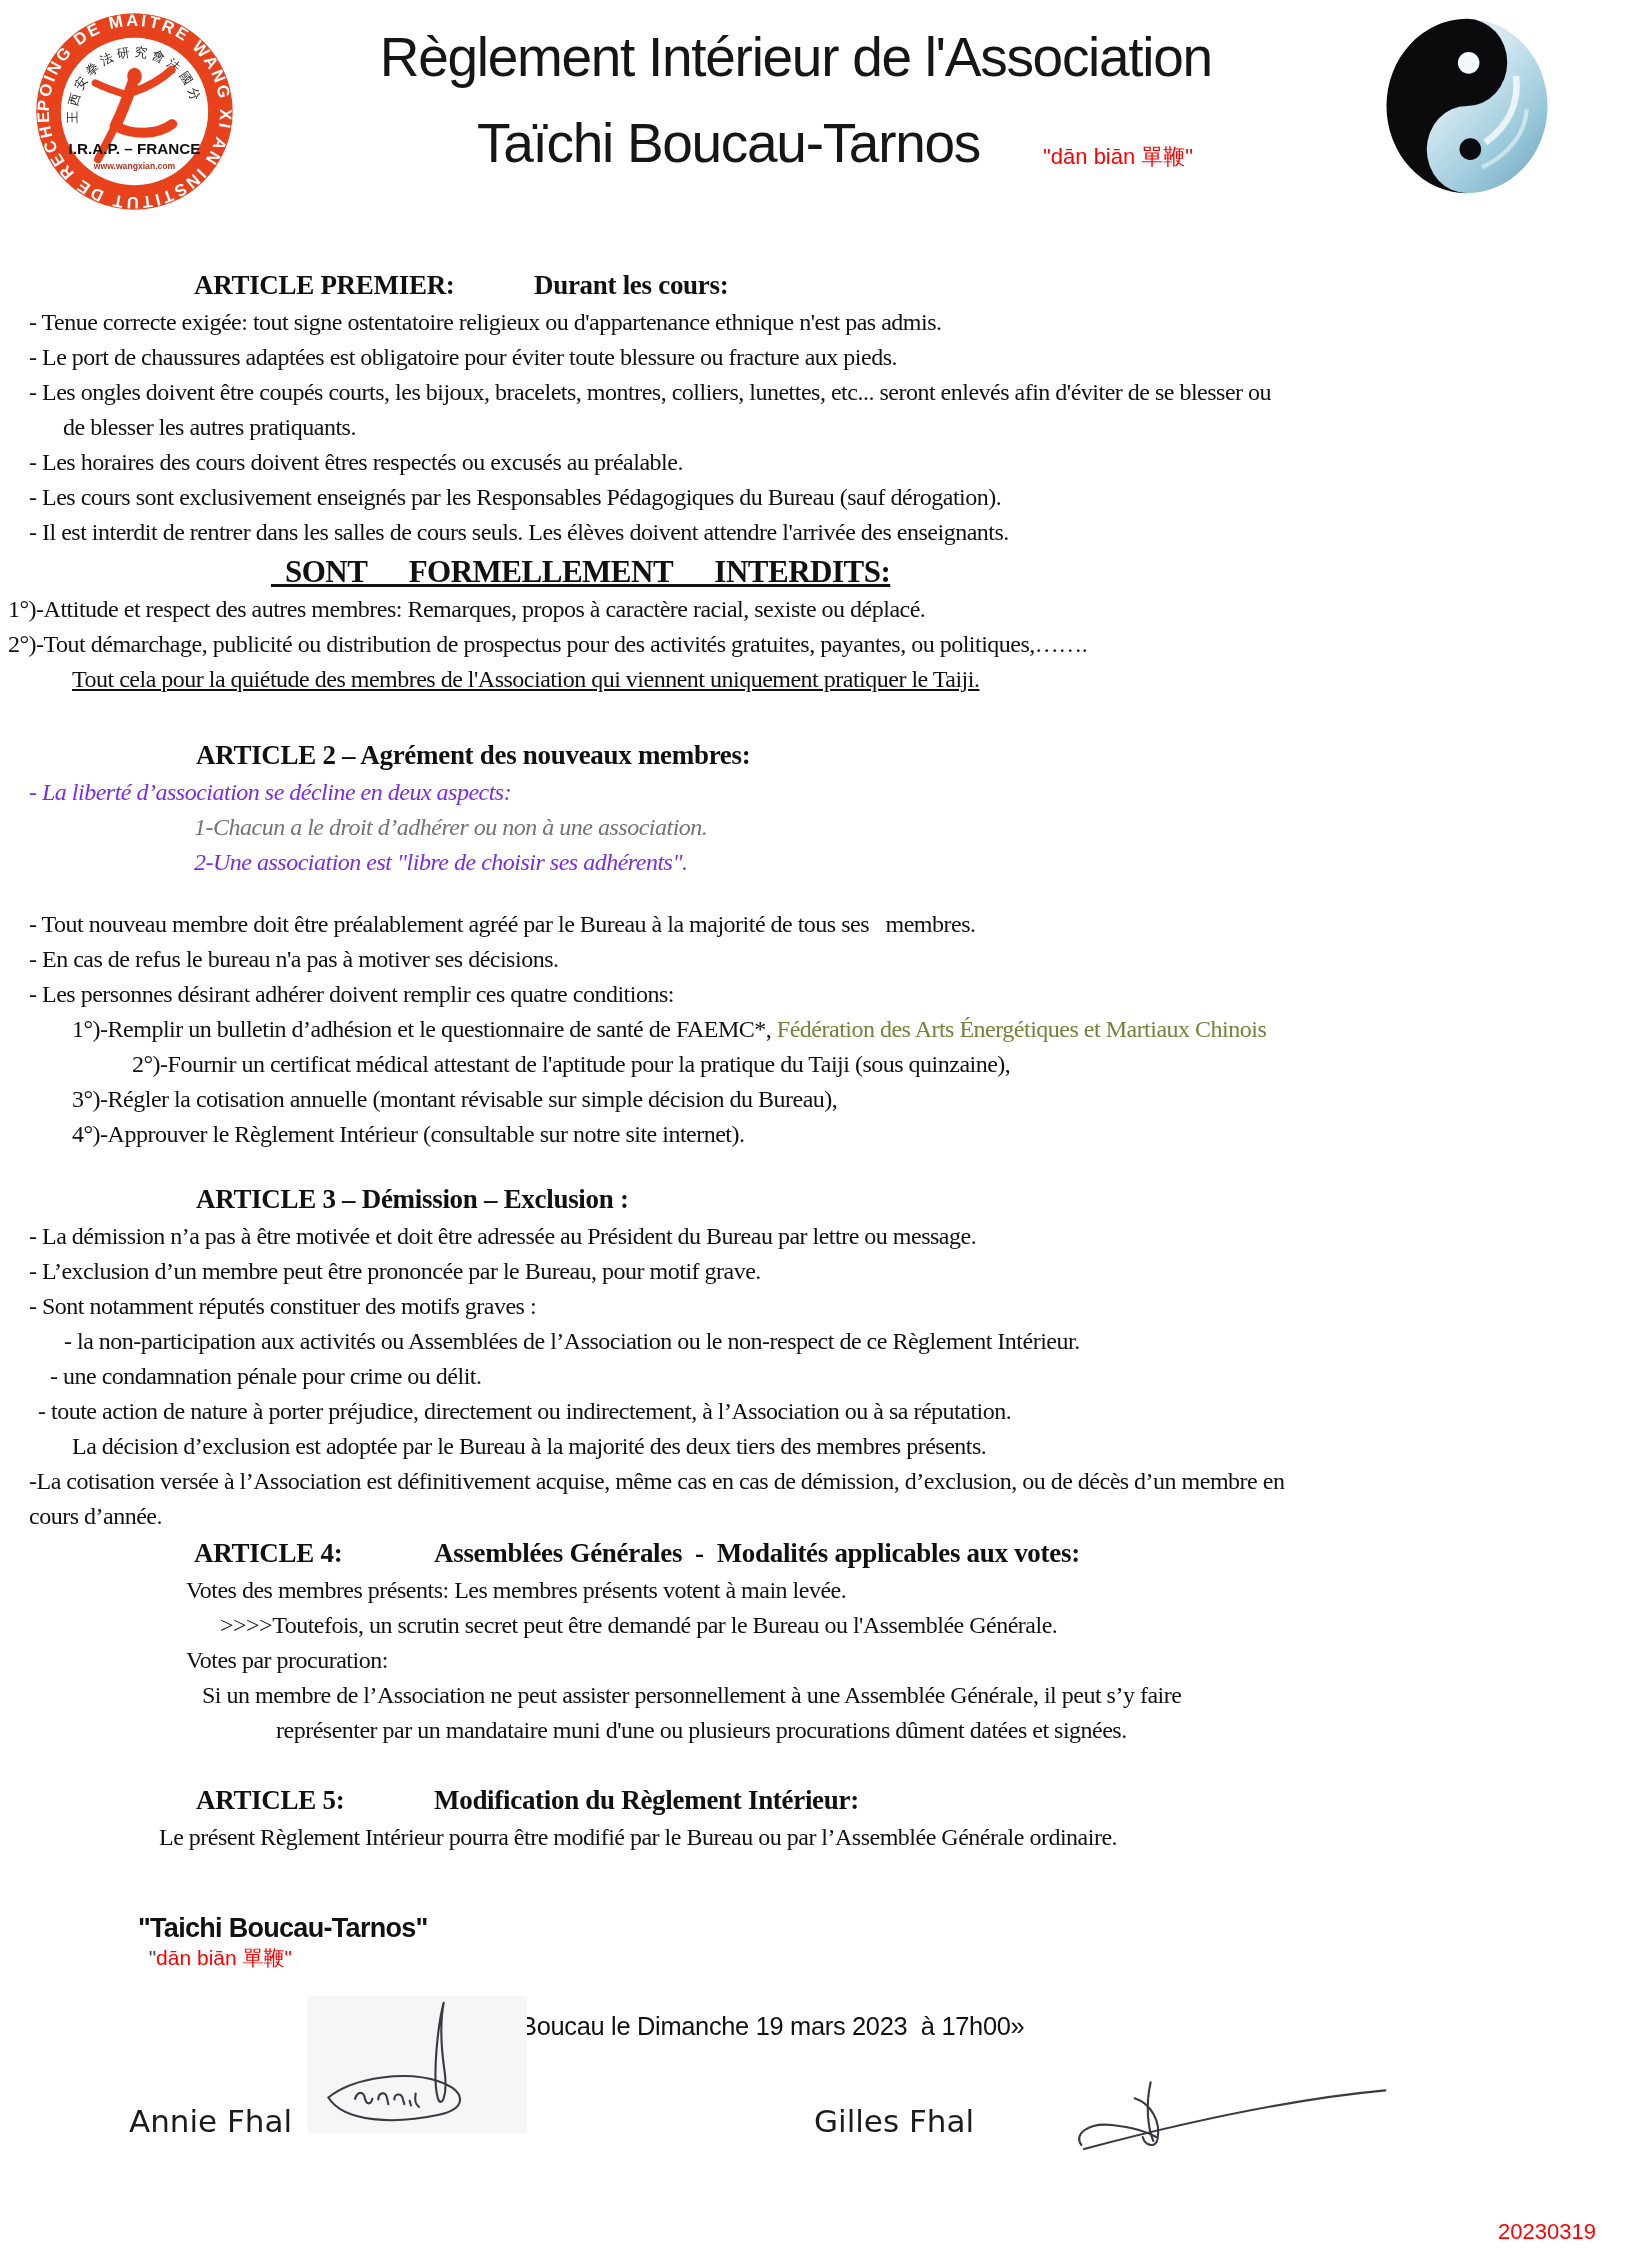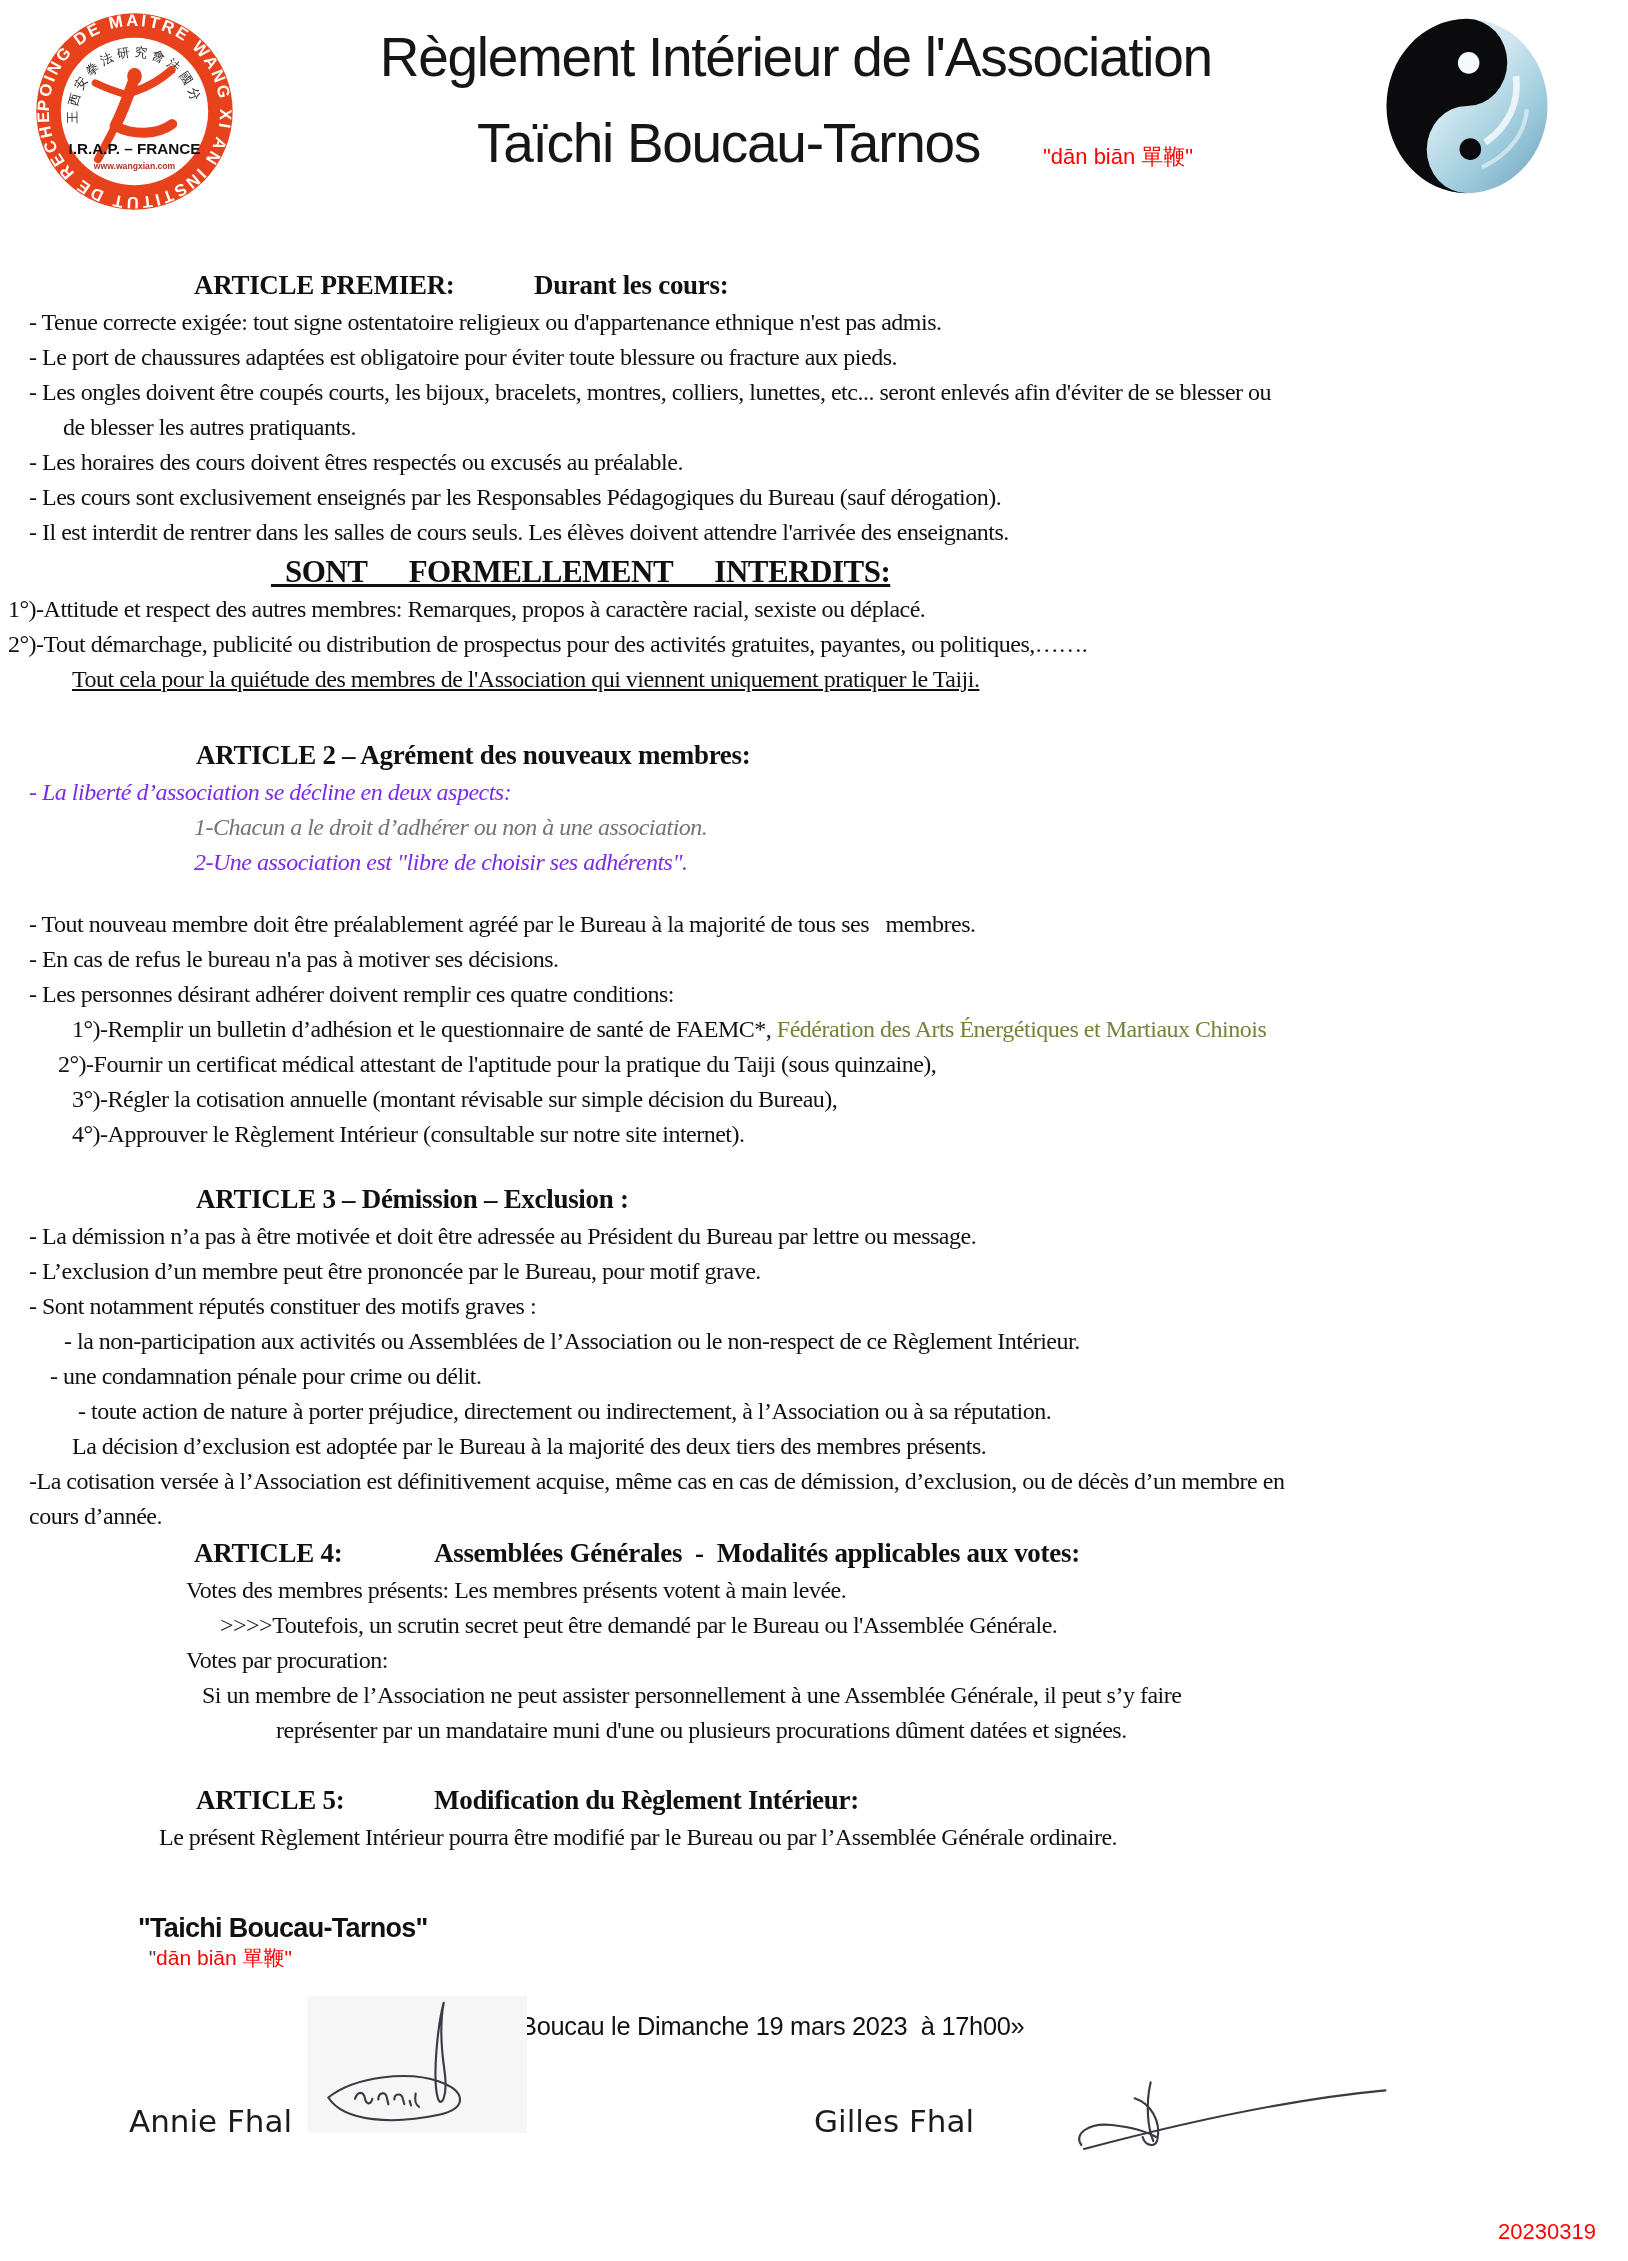--- a/index.html
+++ b/index.html
@@ -111,32 +111,32 @@
     </div>
     <div class="section sec-article-2">
       <div class="line heading"><span style="position: absolute; left: 196px;">ARTICLE 2 – Agrément des nouveaux membres:</span></div>
       <div class="line" style="padding-left: 29px;"><span style="color: rgb(122, 43, 234); font-style: italic;">- La liberté d’association se décline en deux aspects:</span></div>
       <div class="line" style="padding-left: 194px;"><span style="color: #737373; font-style: italic;">1-Chacun a le droit d’adhérer ou non à une association.</span></div>
       <div class="line" style="padding-left: 194px;"><span style="color: rgb(122, 43, 234); font-style: italic;">2-Une association est "libre de choisir ses adhérents".</span></div>
       <div class="line" style="padding-left: 29px; margin-top: 27px;"><span>- Tout nouveau membre doit être préalablement agréé par le Bureau à la majorité de tous ses   membres.</span></div>
       <div class="line" style="padding-left: 29px;"><span>- En cas de refus le bureau n'a pas à motiver ses décisions.</span></div>
       <div class="line" style="padding-left: 29px;"><span>- Les personnes désirant adhérer doivent remplir ces quatre conditions:</span></div>
       <div class="line" style="padding-left: 72px;"><span>1°)-Remplir un bulletin d’adhésion et le questionnaire de santé de FAEMC*, </span><span style="color: rgb(113, 132, 58);">Fédération des Arts Énergétiques et Martiaux Chinois</span></div>
-      <div class="line" style="padding-left: 58px;"><span>2°)-Fournir un certificat médical attestant de l'aptitude pour la pratique du Taiji (sous quinzaine),</span></div>
+      <div class="line" style="padding-left: 84px; margin-left: 48px;"><span>2°)-Fournir un certificat médical attestant de l'aptitude pour la pratique du Taiji (sous quinzaine),</span></div>
       <div class="line" style="padding-left: 72px;"><span>3°)-Régler la cotisation annuelle (montant révisable sur simple décision du Bureau),</span></div>
       <div class="line" style="padding-left: 72px;"><span>4°)-Approuver le Règlement Intérieur (consultable sur notre site internet).</span></div>
     </div>
     <div class="section sec-article-3">
       <div class="line heading"><span style="position: absolute; left: 196px;">ARTICLE 3 – Démission – Exclusion :</span></div>
       <div class="line" style="padding-left: 29px;"><span>- La démission n’a pas à être motivée et doit être adressée au Président du Bureau par lettre ou message.</span></div>
       <div class="line" style="padding-left: 29px;"><span>- L’exclusion d’un membre peut être prononcée par le Bureau, pour motif grave.</span></div>
       <div class="line" style="padding-left: 29px;"><span>- Sont notamment réputés constituer des motifs graves :</span></div>
       <div class="line" style="padding-left: 64px;"><span>- la non-participation aux activités ou Assemblées de l’Association ou le non-respect de ce Règlement Intérieur.</span></div>
       <div class="line" style="padding-left: 50px;"><span>- une condamnation pénale pour crime ou délit.</span></div>
-      <div class="line" style="padding-left: 38px; margin-left: 40px;"><span>- toute action de nature à porter préjudice, directement ou indirectement, à l’Association ou à sa réputation.</span></div>
+      <div class="line" style="padding-left: 38px;"><span>- toute action de nature à porter préjudice, directement ou indirectement, à l’Association ou à sa réputation.</span></div>
       <div class="line" style="padding-left: 72px;"><span>La décision d’exclusion est adoptée par le Bureau à la majorité des deux tiers des membres présents.</span></div>
       <div class="line" style="padding-left: 29px;"><span>-La cotisation versée à l’Association est définitivement acquise, même cas en cas de démission, d’exclusion, ou de décès d’un membre en</span></div>
       <div class="line" style="padding-left: 29px;"><span>cours d’année.</span></div>
     </div>
     <div class="section sec-article-4">
       <div class="line heading"><span style="position: absolute; left: 194px;">ARTICLE 4:</span><span style="position: absolute; left: 434px;">Assemblées Générales  -  Modalités applicables aux votes:</span></div>
       <div class="line" style="padding-left: 186px;"><span>Votes des membres présents: Les membres présents votent à main levée.</span></div>
       <div class="line" style="padding-left: 220px;"><span>&gt;&gt;&gt;&gt;Toutefois, un scrutin secret peut être demandé par le Bureau ou l'Assemblée Générale.</span></div>
       <div class="line" style="padding-left: 186px;"><span>Votes par procuration:</span></div>
       <div class="line" style="padding-left: 202px;"><span>Si un membre de l’Association ne peut assister personnellement à une Assemblée Générale, il peut s’y faire</span></div>

